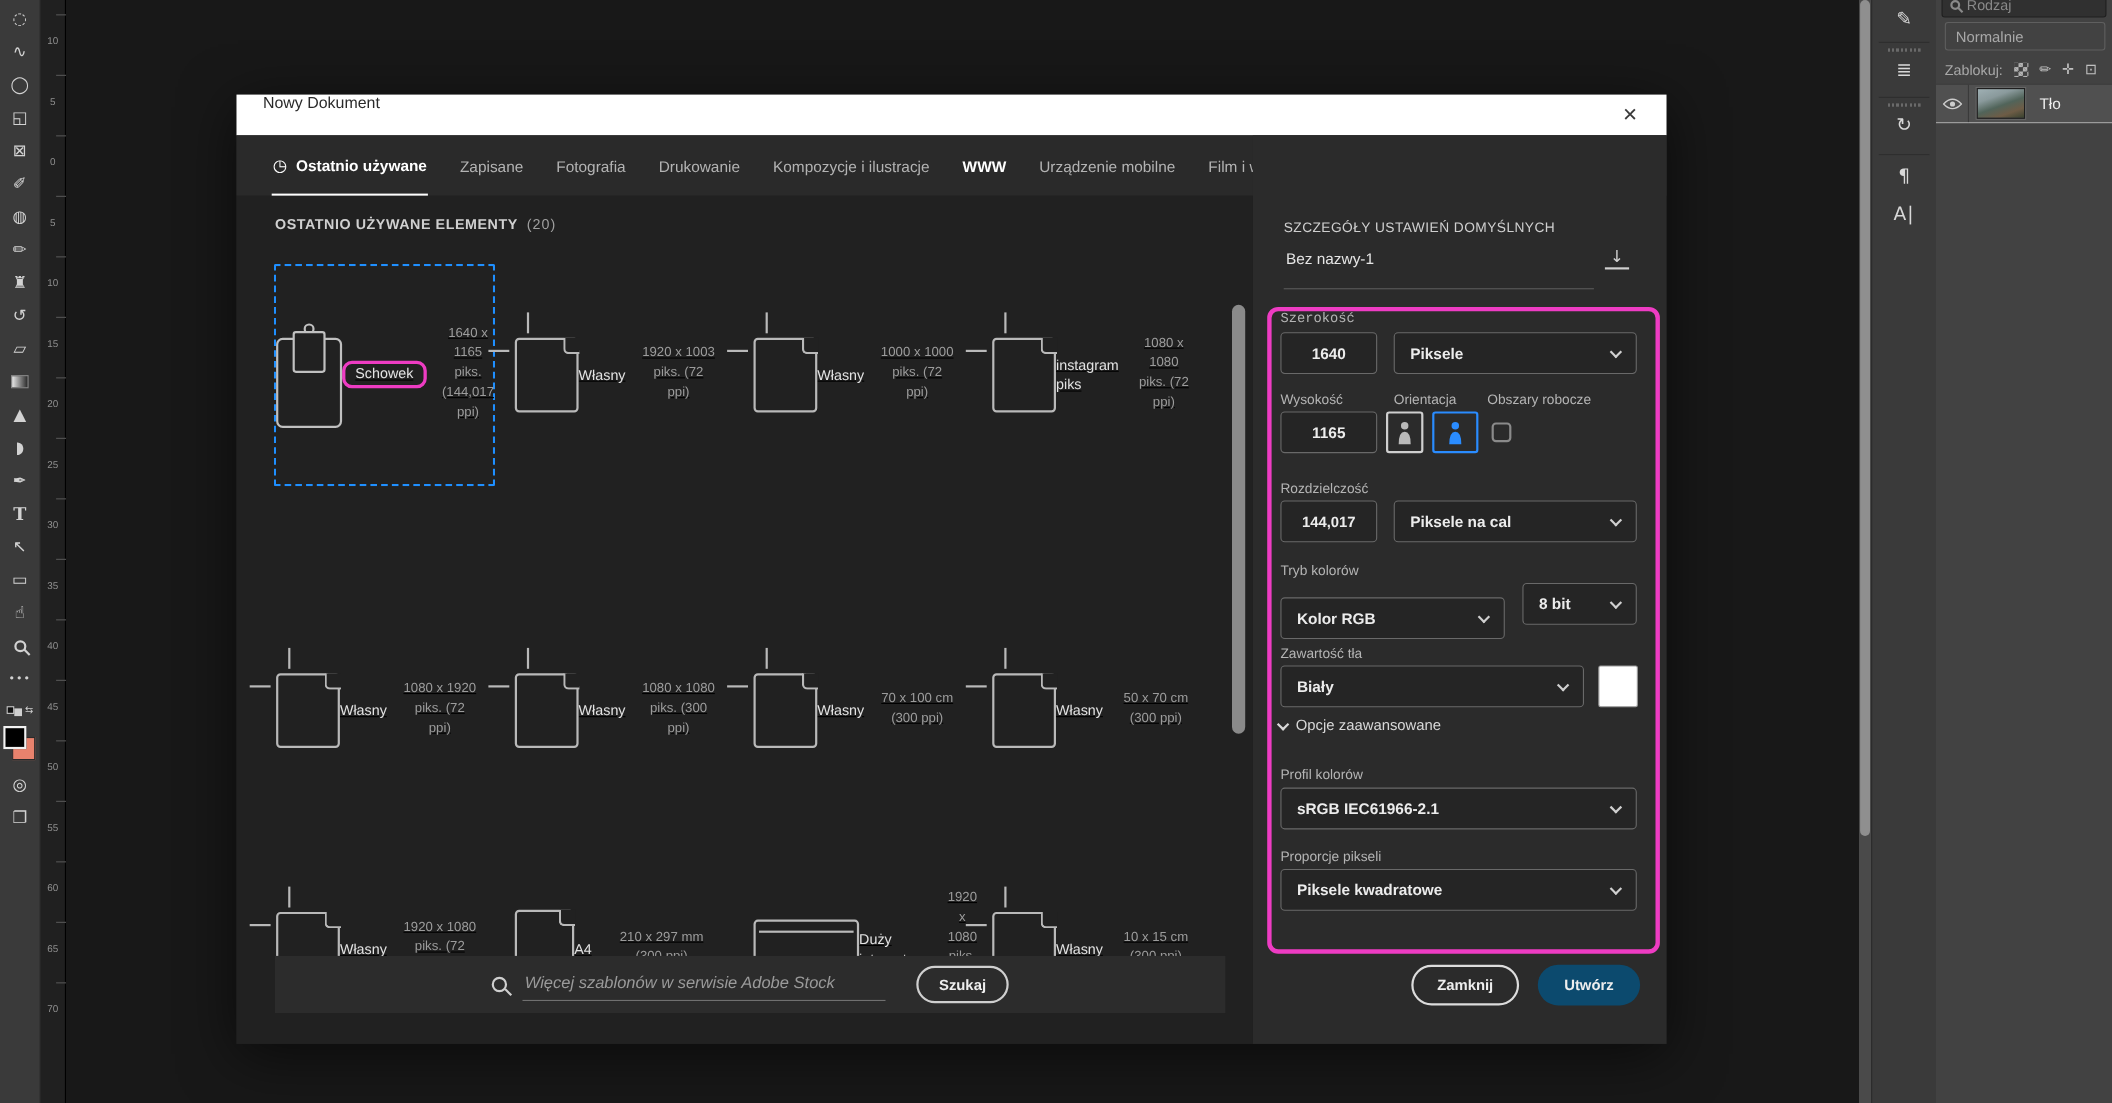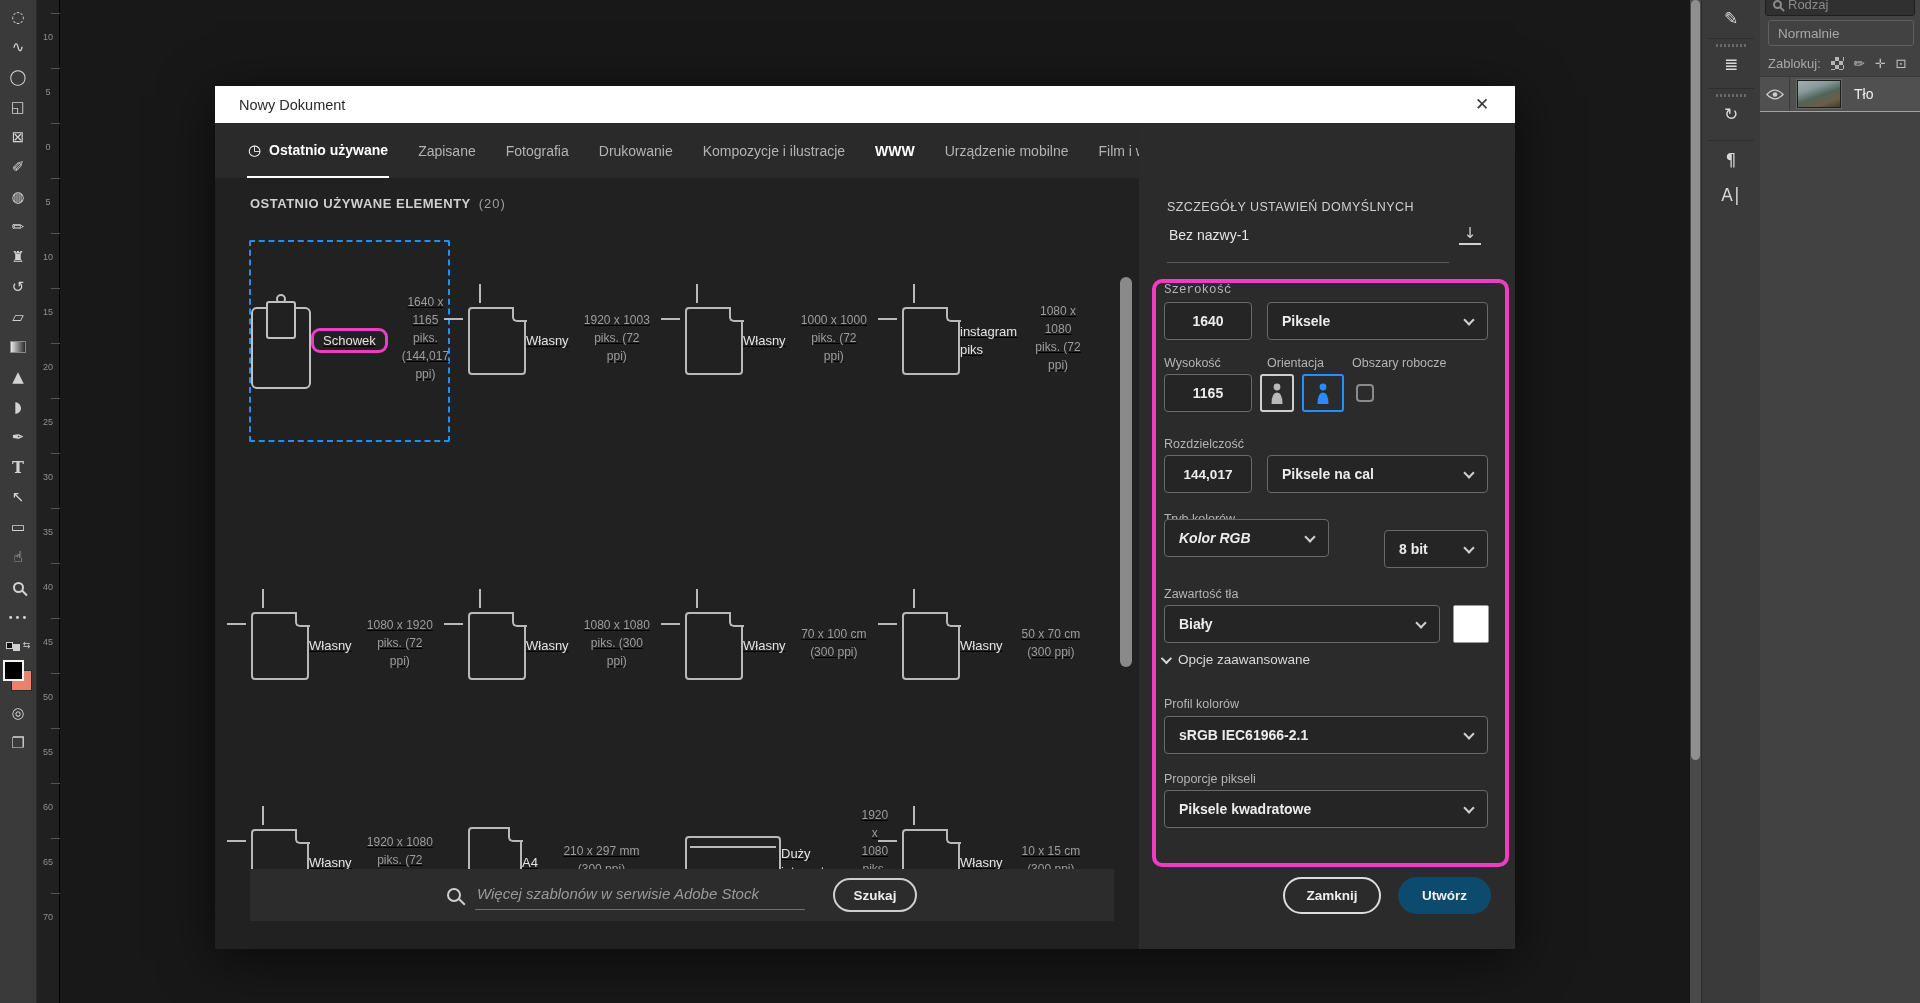--- a/index.html
+++ b/index.html
@@ -60,21 +60,21 @@
                border-top:1px solid #383838; border-bottom:1px solid #a3a3a3; display:flex; align-items:center; }
   .eye-box { width:30px; display:flex; justify-content:center; border-right:1px solid #3a3a3a; height:100%; align-items:center; }
   .thumb-img { width:44px; height:28px; margin-left:7px; border:1px solid #1e1e1e; box-shadow:0 0 0 1px #666;
                background:linear-gradient(160deg,#9fb0b4 0%,#8a9a9c 30%,#51645a 55%,#6e5c46 78%,#38422f 100%); }
   .layer-name { margin-left:13px; color:#efefef; font-size:14px; }
 
   
   .dialog { position:absolute; left:215px; top:86px; width:1300px; height:863px; background:#212121;
             box-shadow:0 10px 50px rgba(0,0,0,.6); }
   .titlebar { position:absolute; left:0; top:0; width:100%; height:37px; background:#ffffff;
-              display:flex; align-items:center; }
+              display:flex; }
   .title { margin-left:24px; color:#2a2a2a; font-size:14.5px; }
   .close-x { position:absolute; right:22px; top:8px; color:#3a3a3a; font-size:17px; width:22px; height:22px;
              text-align:center; line-height:22px; }
   .tabbar { position:absolute; left:0; top:37px; width:100%; height:55px; background:#2a2a2a;
             display:flex; align-items:center; gap:28px; padding-left:32px; }
   .tab { color:#b3b3b3; font-size:14px; padding:17px 1px; display:flex; align-items:center; gap:8px; }
   .tab.active { color:#fff; font-weight:bold; border-bottom:2.5px solid #fff; }
   .tab.emph { color:#fff; font-weight:bold; }
   .clock { font-family:"DejaVu Sans",sans-serif; font-size:15px; }
 
@@ -519,21 +519,21 @@
       <div class="checkbox" style="left:217px; top:261px;"></div>
 
       <div class="flabel" style="left:25px; top:314px;">Rozdzielczość</div>
       <div class="fbox center" style="left:25px; top:332px; width:88px; font-size:13.5px;">144,017</div>
       <div class="fbox dd" style="left:128px; top:332px; width:221px;">
         <span>Piksele na cal</span>
           <i class="chev"></i>
       </div>
 
       <div class="flabel" style="left:25px; top:389px;">Tryb kolorów</div>
-      <div class="fbox dd" style="left:25px; top:396px; width:165px;font-style:italic;">
+      <div class="fbox dd" style="left:25px; top:420px; width:204px;">
         <span>Kolor RGB</span>
           <i class="chev"></i>
       </div>
       <div class="fbox dd" style="left:245px; top:407px; width:104px;">
         <span>8 bit</span>
           <i class="chev"></i>
       </div>
 
       <div class="flabel" style="left:25px; top:464px;">Zawartość tła</div>
       <div class="fbox dd" style="left:25px; top:482px; width:276px;">

